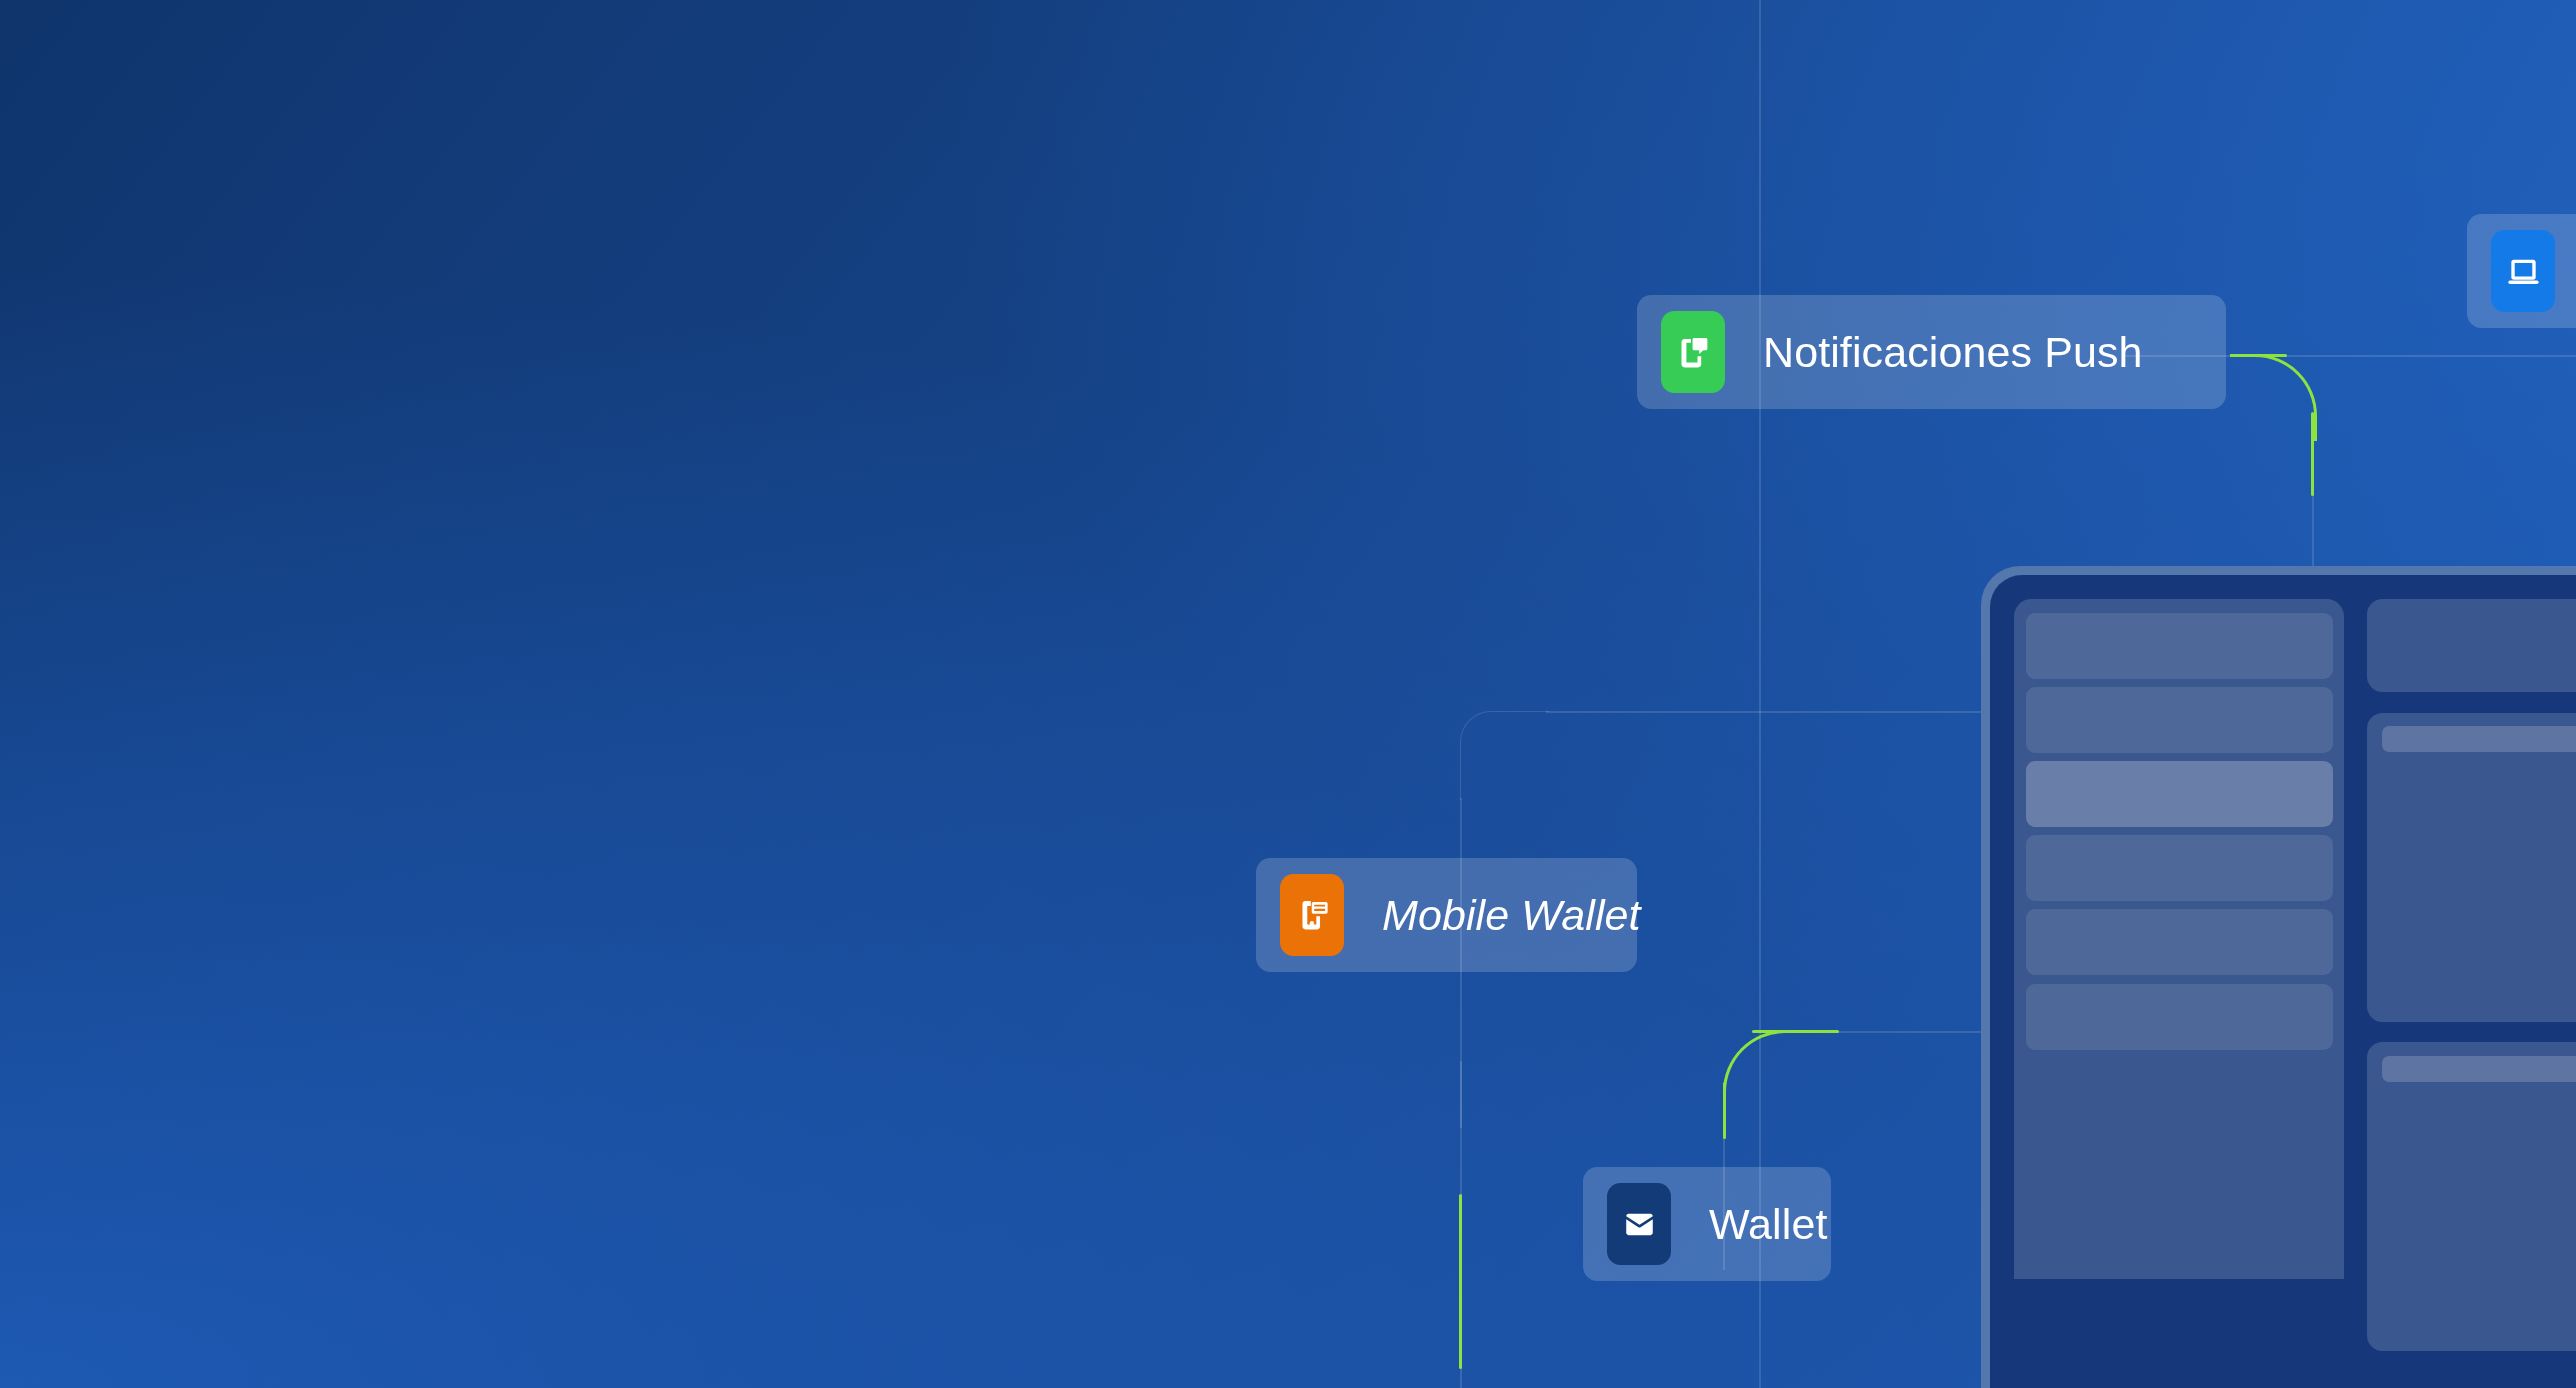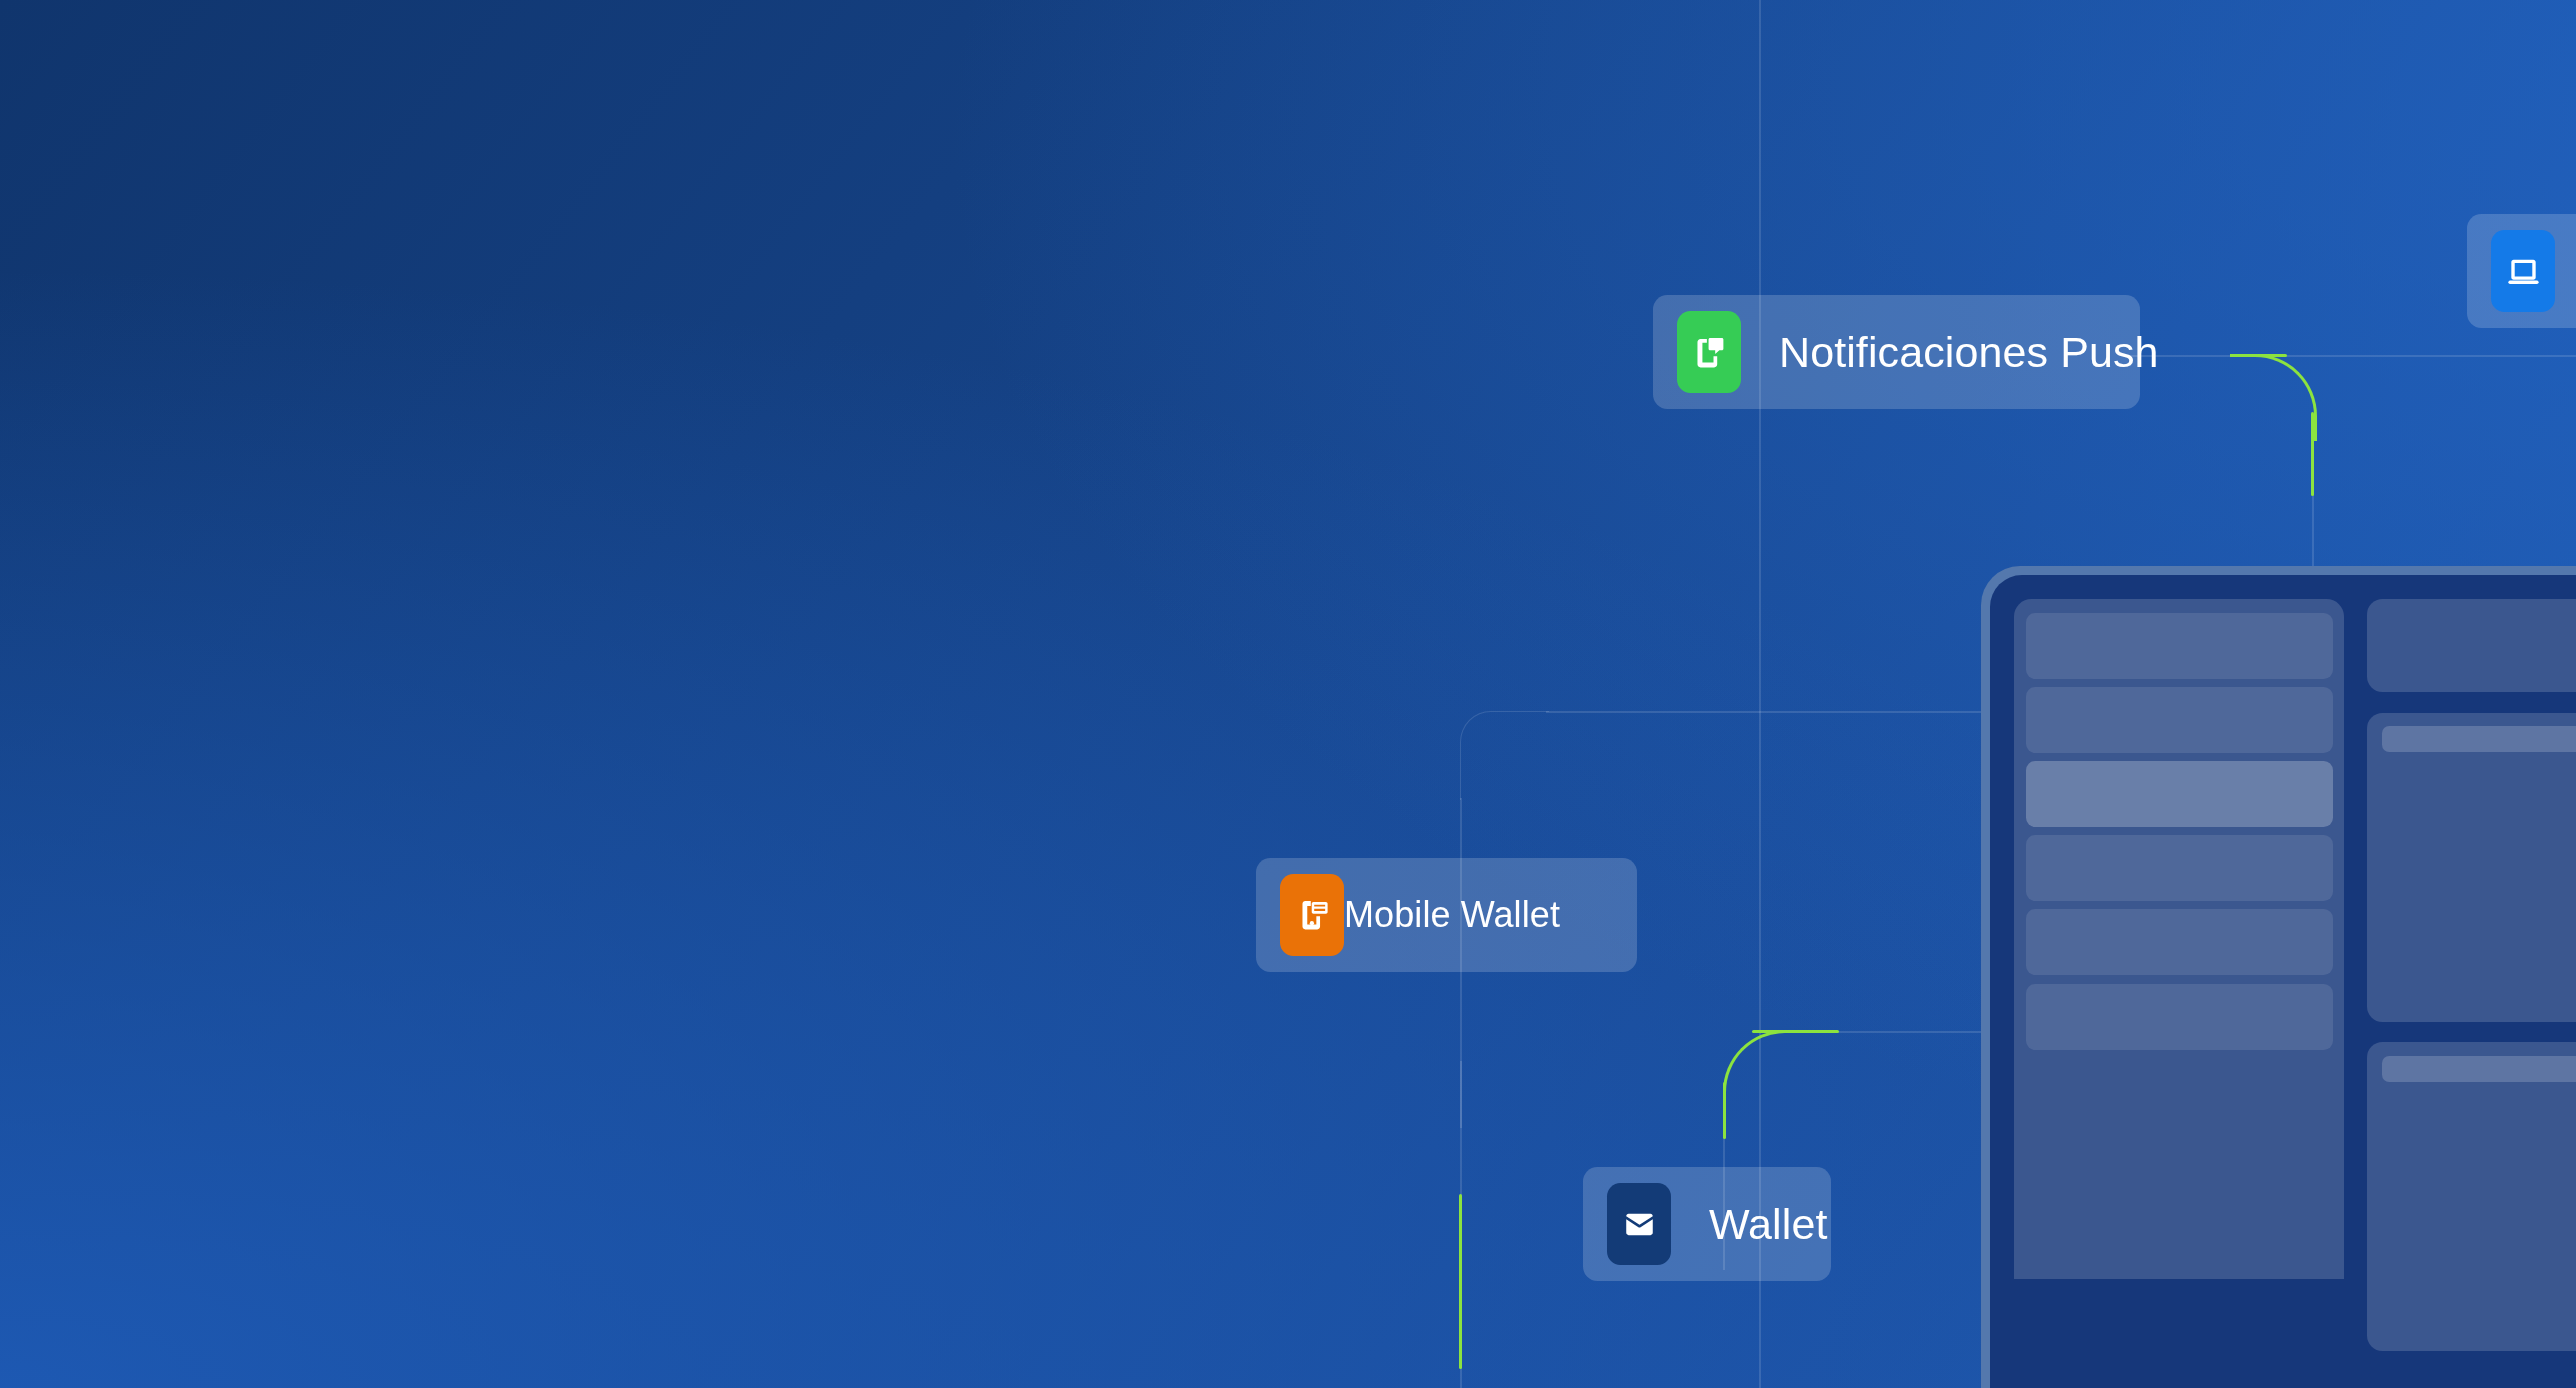--- a/index.html
+++ b/index.html
@@ -124,21 +124,21 @@
   <div class="greenseg h" style="left:2231px;top:354px;width:56px;"></div>
   <div class="greencorner" style="left:2230px;top:354px;width:84px;height:84px;border-left:none;border-bottom:none;border-top-right-radius:62px;"></div>
   <div class="greenseg v" style="left:2311px;top:412px;height:84px;"></div>
 
   <div class="greenseg h" style="left:1752px;top:1030px;width:87px;"></div>
   <div class="greencorner" style="left:1723px;top:1030px;width:84px;height:84px;border-right:none;border-bottom:none;border-top-left-radius:62px;"></div>
   <div class="greenseg v" style="left:1723px;top:1082px;height:57px;"></div>
 
   <div class="greenseg v" style="left:1459px;top:1194px;height:175px;"></div>
 
-  <div class="chip" style="left:1637px;top:295px;width:487px;height:114px;padding:0 28px 0 24px;margin-left:16px;">
+  <div class="chip" style="left:1637px;top:295px;width:589px;height:114px;padding:0 28px 0 24px;">
     <span class="chip-icon" style="width:64px;height:82px;background:#36cc55;">
       <svg width="37" height="37" viewBox="0 0 24 24" aria-hidden="true">
         <path fill="#ffffff" d="M6.2 3.2h4.1v2.4H7.4v12.9h7.2v-4.1h2.4v5.3c0 1.1-.9 2-2 2H6.2c-1.1 0-2-.9-2-2V5.2c0-1.1.9-2 2-2z"></path>
         <path fill="#ffffff" d="M12.4 2.6h7.6c.6 0 1 .4 1 1v5.9c0 .6-.4 1-1 1h-1.6l-2.7 2.5v-2.5h-3.3c-.6 0-1-.4-1-1V3.6c0-.6.4-1 1-1z"></path>
       </svg>
     </span>
     <span class="chip-label" style="margin-left:38px;font-size:43px;">Notificaciones Push</span>
   </div>
 
   <div class="chip" style="left:2467px;top:214px;width:396px;height:114px;padding:0 28px 0 24px;">
@@ -152,21 +152,21 @@
   </div>
 
   <div class="chip" style="left:1256px;top:858px;width:381px;height:114px;padding:0 28px 0 24px;">
     <span class="chip-icon" style="width:64px;height:82px;background:#ea7207;">
       <svg width="37" height="37" viewBox="0 0 24 24" aria-hidden="true">
         <path fill="#ffffff" d="M7.3 2.6h3.6v3.2H8.6v12.1h5.9v-5.4h2.4v6.7c0 1-.8 1.8-1.8 1.8H7.3c-1 0-1.8-.8-1.8-1.8V4.4c0-1 .8-1.8 1.8-1.8z"></path>
         <circle fill="#ffffff" cx="11.6" cy="17" r="1.4"></circle>
         <path fill="#ffffff" d="M12.6 3.2h8.1c.6 0 1.1.5 1.1 1.1v5.5c0 .6-.5 1.1-1.1 1.1h-8.1c-.6 0-1.1-.5-1.1-1.1V4.3c0-.6.5-1.1 1.1-1.1zm.5 1.8v1.2h7.1V5h-7.1zm0 2.6v1.5h7.1V7.6h-7.1z"></path>
       </svg>
     </span>
-    <span class="chip-label" style="font-size:36px;">Mobile Wallet</span>
+    <span class="chip-label" style="margin-left:38px;font-size:43px;font-style:italic;">Mobile Wallet</span>
   </div>
 
   <div class="chip" style="left:1583px;top:1167px;width:248px;height:114px;padding:0 28px 0 24px;">
     <span class="chip-icon" style="width:64px;height:82px;background:#133b77;">
       <svg width="37" height="37" viewBox="0 0 24 24" aria-hidden="true">
         <path fill="#ffffff" d="M3.4 6.6c0-.8.7-1.5 1.5-1.5h14.2c.8 0 1.5.7 1.5 1.5l-8.6 5.6-8.6-5.6z"></path>
         <path fill="#ffffff" d="M3.4 8.6l7.9 5.2c.4.3 1 .3 1.4 0l7.9-5.2v8.8c0 .8-.7 1.5-1.5 1.5H4.9c-.8 0-1.5-.7-1.5-1.5V8.6z"></path>
       </svg>
     </span>
     <span class="chip-label" style="margin-left:38px;font-size:43px;">Wallet</span>

